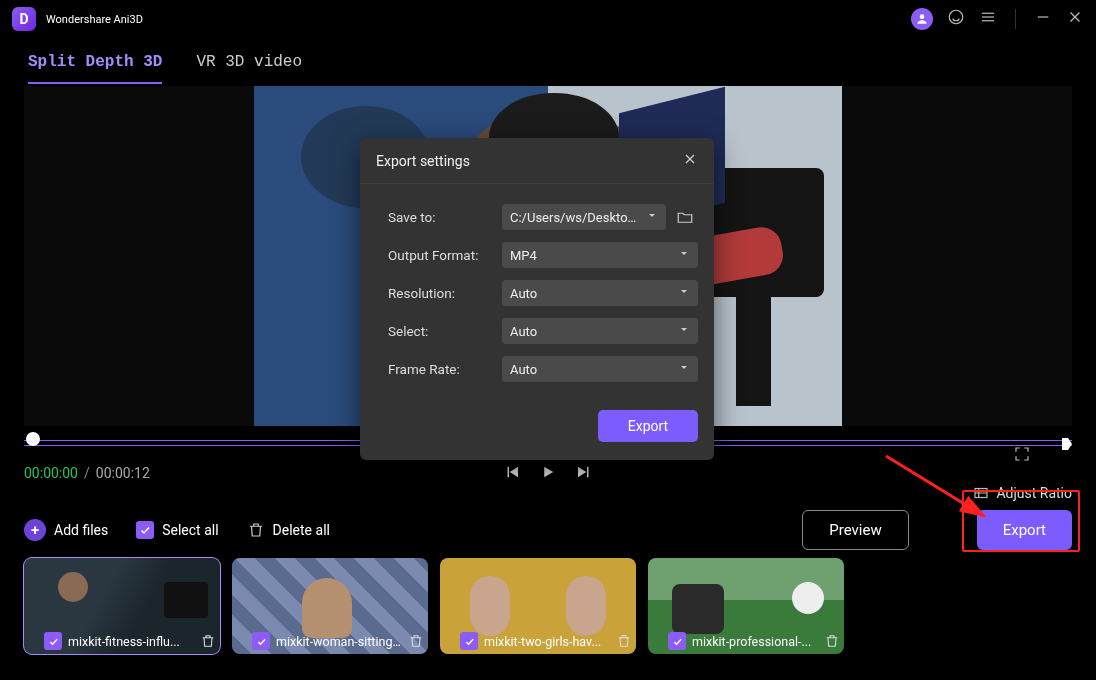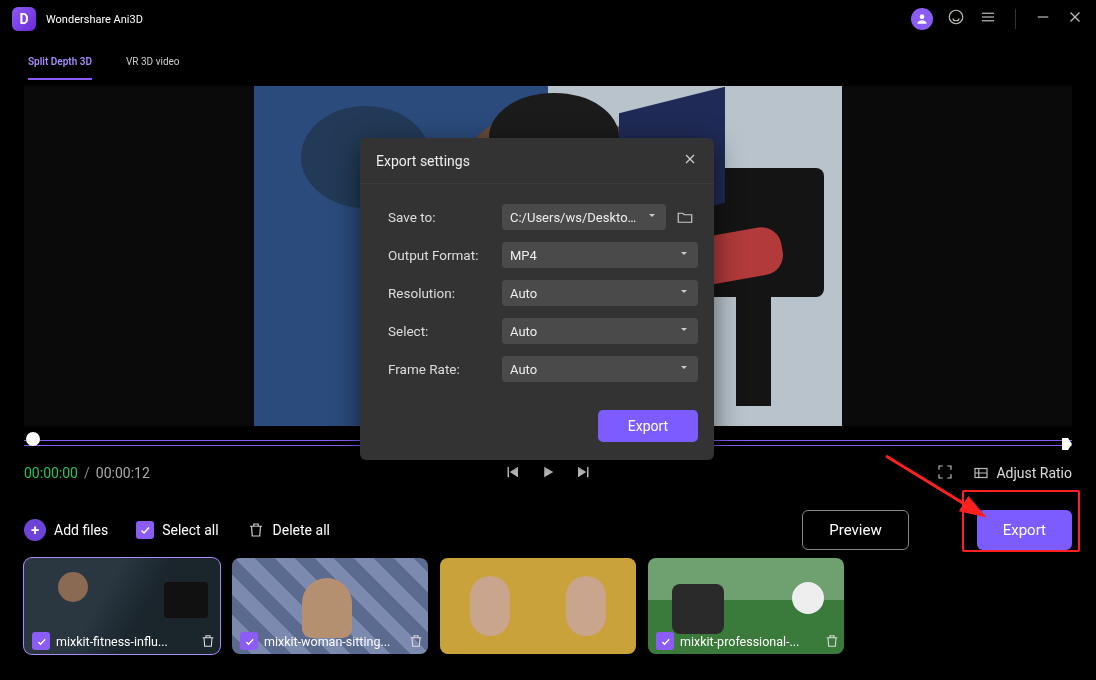--- a/index.html
+++ b/index.html
@@ -11,21 +11,21 @@
   .app-title { margin-left: 10px; font-size: 11px; color: #fff; }
   .titlebar-spacer { flex: 1; }
   .titlebar-icons { display: flex; align-items: center; gap: 14px; }
   .titlebar-divider { width:1px; height:20px; background:#333; margin:0 4px;}
   .circle-ic { width:22px; height:22px; border-radius:50%; display:flex;align-items:center;justify-content:center; font-size:14px;}
   .purple-bg { background:#8b5cf6; color:#fff;}
   .ic { width:18px; height:18px; stroke:#bbb; fill:none; stroke-width:1.6; }
 
   
   .tabs { height: 48px; display: flex; align-items: center; padding: 0 28px; gap: 34px; border-bottom: 1px solid #000;}
-  .tab { font-size: 10px; color: #ccc; padding: 12px 0; cursor: pointer; position:relative;}
+  .tab { font-size: 16px; color: #ccc; padding: 12px 0; cursor: pointer; position:relative;font-family:Liberation Mono, monospace;}
   .tab.active { color: #a78bfa; font-weight: 600; }
   .tab.active::after { content:""; position:absolute; left:0; right:0; bottom:-1px; height:2px; background:#8b5cf6;}
 
   
   .preview-area { height: 340px; margin: 0 24px; position: relative; background:#0a0a0a; overflow:hidden;}
   .video-frame { position:absolute; left:230px; right:230px; top:0; bottom:0; overflow:hidden;}
   .mural { position:absolute; inset:0; }
   .mural-block { position:absolute; }
 
   
@@ -37,41 +37,41 @@
   .track-end { position:absolute; right:0; top:1px; width:10px;height:12px;}
   .track-end svg { width:10px;height:12px; fill:#fff;}
 
   
   .controls-row { margin: 0 24px; height: 46px; display:flex; align-items:center; font-size:14px;}
   .time-current { color:#22c55e;}
   .time-sep { color:#888; margin:0 6px;}
   .time-total { color:#aaa;}
   .controls-center { position:absolute; left:50%; transform:translateX(-50%); display:flex; gap:18px; align-items:center;}
   .play-ic { width:18px;height:18px; fill:#ddd;}
-  .controls-right { margin-left:auto; display:flex; align-items:center; gap:18px;}
+  .controls-right { margin-left:auto; display:flex; align-items:center; gap:18px;flex-direction:column;}
   .ratio-btn { display:flex; align-items:center; gap:6px; color:#ddd; font-size:14px; cursor:pointer;}
 
   
   .actions-bar { margin: 6px 24px 0 24px; height: 56px; display:flex; align-items:center; gap: 28px;}
   .pill-btn { display:flex; align-items:center; gap:8px; font-size:14px; color:#fff; cursor:pointer;}
   .plus-circle { width:22px;height:22px;border-radius:50%; background:#6d44d7; display:flex;align-items:center;justify-content:center; color:#fff; font-size:15px; font-weight:600;}
   .chk { width:18px;height:18px;border-radius:3px; background:#8b5cf6; display:flex; align-items:center; justify-content:center;}
   .chk svg { width:12px;height:12px; stroke:#fff; stroke-width:3; fill:none;}
   .del-ic{ width:18px;height:18px; stroke:#ccc; fill:none; stroke-width:1.6;}
   .actions-spacer { flex:1;}
   .big-btn { height:40px; padding:0 26px; border-radius:6px; font-size:15px; cursor:pointer; display:flex; align-items:center; justify-content:center;}
   .preview-btn { border:1px solid #888; color:#fff;}
   .export-btn { background:#7c5cff; color:#fff;}
   .export-highlight { position:absolute; border:2px solid #ff2020; pointer-events:none;}
 
   
   .thumbs { margin: 0 24px 16px 24px; display:flex; gap: 12px;}
   .thumb { width: 196px; height: 96px; border-radius:8px; position:relative; overflow:hidden; background:#222; cursor:pointer;}
   .thumb.selected { outline:2px solid #a78bfa; outline-offset:-1px;}
-  .thumb-overlay { position:absolute; left:4px; right:0; bottom:0; height:26px; display:flex; align-items:center; padding:0 4px;}
+  .thumb-overlay { position:absolute; left:16px; right:0; bottom:0; height:26px; display:flex; align-items:center; padding:0 4px;}
   .thumb-chk { width:18px;height:18px;border-radius:3px; background:#8b5cf6; display:flex;align-items:center;justify-content:center; flex-shrink:0;}
   .thumb-chk svg{width:11px;height:11px;stroke:#fff;stroke-width:3;fill:none;}
   .thumb-name { flex:1; margin:0 6px; font-size:12.5px; color:#fff; white-space:nowrap; overflow:hidden; text-overflow:ellipsis;}
   .thumb-del { width:16px; height:16px; stroke:#ddd; fill:none; stroke-width:1.6; flex-shrink:0;}
 
   
   .ph { position:absolute; inset:0;}
   .ph1 { background: linear-gradient(120deg,#2a3640 40%,#1a252c 60%);}
   .ph1::after{ content:""; position:absolute; right:12px; top:24px; width:44px;height:36px; background:#111; border-radius:4px;}
   .ph1::before{ content:""; position:absolute; left:34px; top:14px; width:30px;height:30px; background:#8a6a52; border-radius:50%;}
@@ -264,20 +264,31 @@
           </svg>
         </div>
       <div class="thumb-name">mixkit-woman-sitting...</div>
       <svg class="thumb-del" viewBox="0 0 24 24">
           <path d="M4 7h16M9 7V4h6v3M6 7l1 13h10l1-13"></path>
         </svg>
     </div>
   </div>
   <div class="thumb">
     <div class="ph ph4"></div>
+    <div class="thumb-overlay">
+      <div class="thumb-chk">
+          <svg viewBox="0 0 24 24">
+            <polyline points="5 13 10 18 20 7"></polyline>
+          </svg>
+        </div>
+      <div class="thumb-name">mixkit-two-girls-hav...</div>
+      <svg class="thumb-del" viewBox="0 0 24 24">
+          <path d="M4 7h16M9 7V4h6v3M6 7l1 13h10l1-13"></path>
+        </svg>
+    </div>
   </div>
   <div class="thumb">
     <div class="ph ph5"></div>
     <div class="thumb-overlay">
       <div class="thumb-chk">
           <svg viewBox="0 0 24 24">
             <polyline points="5 13 10 18 20 7"></polyline>
           </svg>
         </div>
       <div class="thumb-name">mixkit-professional-...</div>

